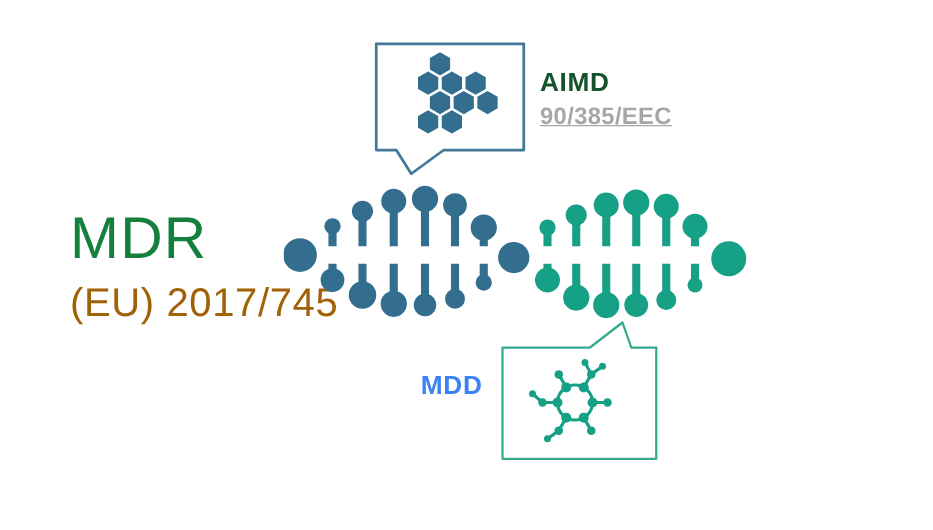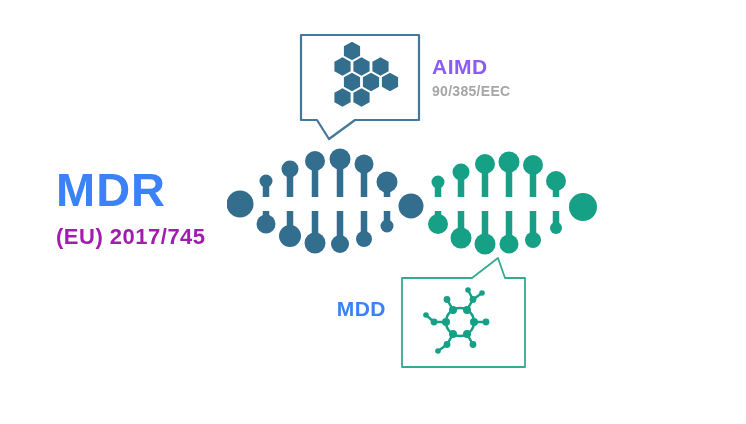--- a/index.html
+++ b/index.html
@@ -6,41 +6,41 @@
   .canvas {
     position: relative;
     width: 746px; height: 424px;
     background: #ffffff;
     overflow: hidden;
     font-family: "Liberation Sans", sans-serif;
   }
   
   .title-block { position: absolute; left: 56px; top: 166px; }
   .title-main {
-    font-size: 47px; font-weight: bold; line-height: 1.0;
-    color: #3b82f6; letter-spacing: 1px;
+    font-size: 47px; font-weight: normal; line-height: 1.0;
+    color: #15803d; letter-spacing: 1px;
   }
   .title-reg {
     margin-top: 11px;
-    font-size: 22px; font-weight: bold;
-    color: #a21caf; letter-spacing: 0.5px;
+    font-size: 32px; font-weight: normal;
+    color: #a16207; letter-spacing: 0.5px;
   }
   
   .dna { position: absolute; left: 227px; top: 148px; }
   
   .bubble-aimd { position: absolute; left: 297px; top: 31px; }
   .bubble-mdd  { position: absolute; left: 398px; top: 250px; }
   
   .aimd-labels { position: absolute; left: 432px; top: 55px; text-align: left; }
   .mdd-labels  { position: absolute; left: 266px; top: 297px; width: 120px; text-align: right; }
-  .callout-name-aimd { font-size: 21px; font-weight: bold; color: #8b5cf6; letter-spacing: 0.5px; }
+  .callout-name-aimd { font-size: 21px; font-weight: bold; color: #14532d; letter-spacing: 0.5px; }
   .callout-name-mdd  { font-size: 21px; font-weight: bold; color: #3b82f6; letter-spacing: 0.5px; }
   .callout-directive {
     margin-top: 4px;
-    font-size: 14px; font-weight: bold; color: #A6A6A6; letter-spacing: 0.3px;
+    font-size: 19px; font-weight: bold; color: #A6A6A6; letter-spacing: 0.3px; text-decoration: underline;
   }
 </style>
 </head>
 <body>
 
 <div class="canvas">
 
   <div class="title-block">
     <div class="title-main">MDR</div>
     <div class="title-reg">(EU) 2017/745</div>

